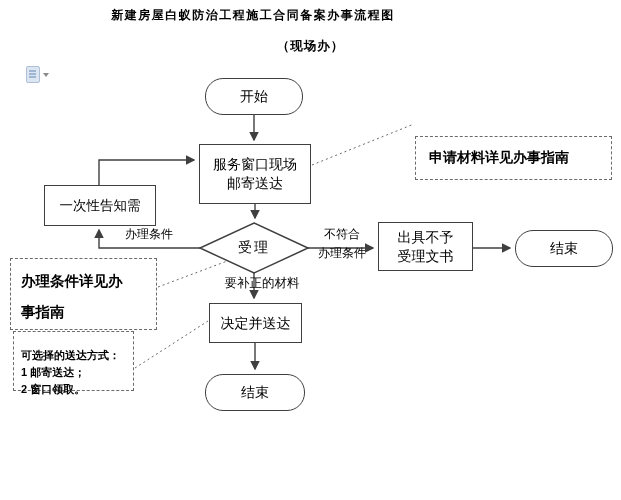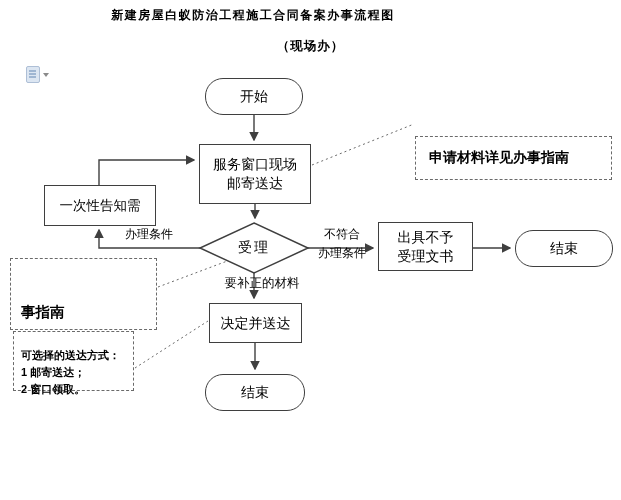--- a/index.html
+++ b/index.html
@@ -138,21 +138,21 @@
   <span>办理条件</span>
 </div>
 
 <div class="abs lbl" style="left:214px;top:276px;width:96px;font-size:12.5px;">要补正的材料</div>
 
 <div class="abs note note-materials">
   <span>申请材料详见办事指南</span>
 </div>
 
 <div class="abs note note-conditions">
-  <br>
+  <span>办理条件详见办</span><br>
   <span>事指南</span>
 </div>
 
 <div class="abs note note-delivery">
   <span>可选择的送达方式：</span><br>
   <span>1 邮寄送达；</span><br>
   <span>2 窗口领取。</span>
 </div>
 
 </body></html>

